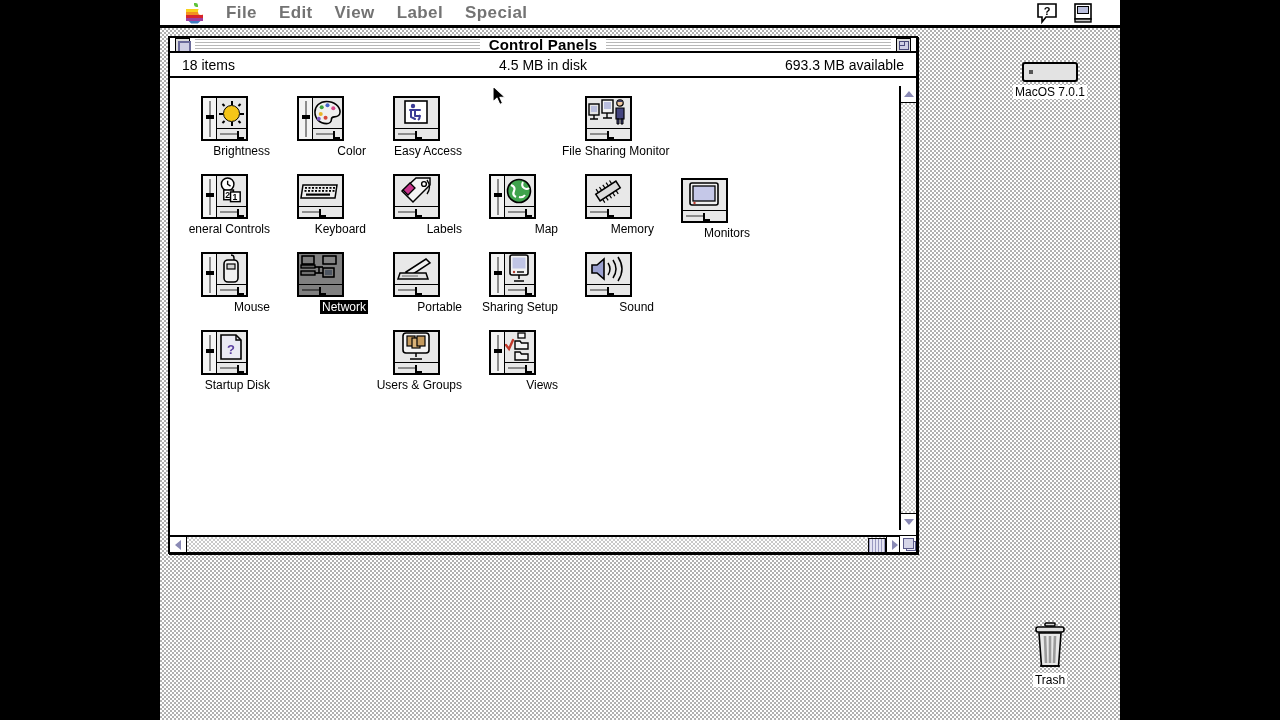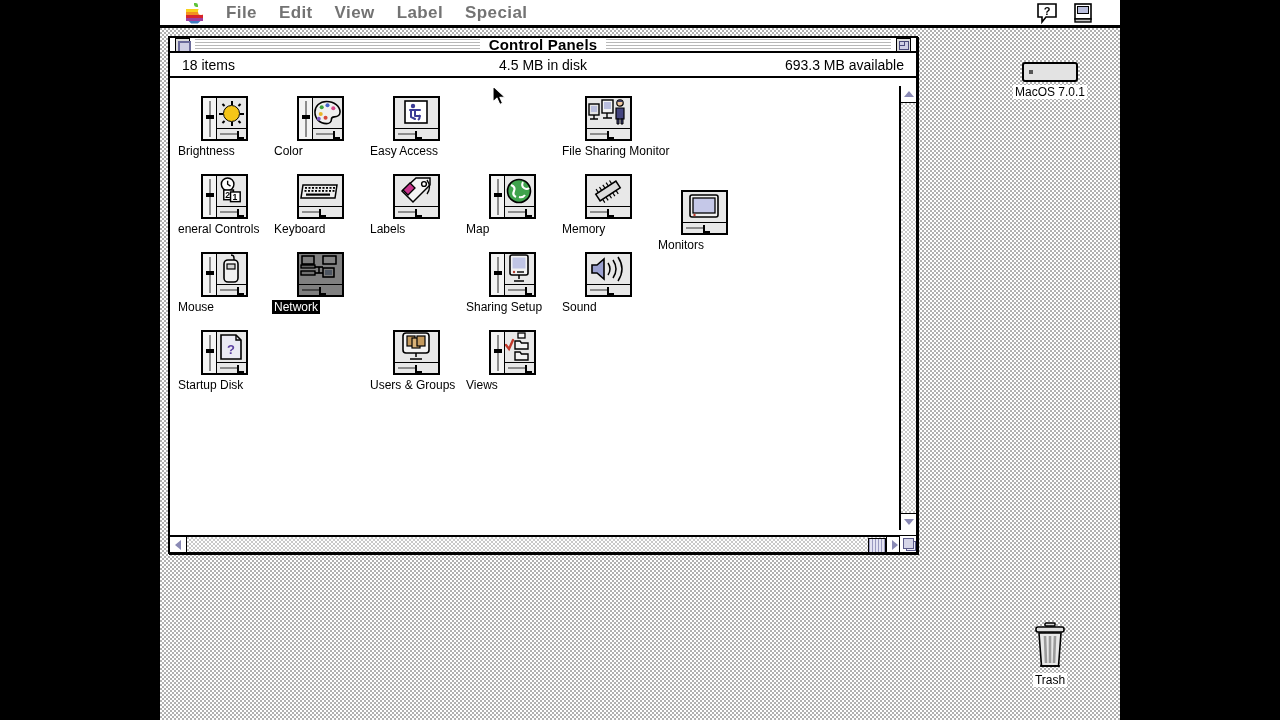--- a/index.html
+++ b/index.html
@@ -135,21 +135,21 @@
   #status-items { position: absolute; left: 12px; }
   #status-disk  { position: absolute; left: 50%; transform: translateX(-50%); }
   #status-avail { position: absolute; right: 12px; }
   #content-area {
     position: absolute; left: 0; top: 48px;
     width: 716px; height: 444px;
     background: #fff; overflow: hidden;
   }
   
   .cp-icon {
-    position: absolute; width: 96px; text-align: left;
+    position: absolute; width: 96px; text-align: right;
   }
   .cp-frame {
     width: 47px; height: 45px; margin: 0 auto;
     border: 2px solid #000; background: #e8e8e8;
     position: relative; display: block;
   }
   .cp-frame .slider-col {
     position: absolute; left: 0; top: 0; width: 14px; height: 100%;
     border-right: 1px solid #000; background: #f4f4f4;
   }
@@ -510,21 +510,21 @@
                     <path d="M24 18 V22"></path>
                 </g>
               </g>
             </svg>
           </div>
           <div class="bottombar"></div>
         </div>
         <span class="cp-label">Memory</span>
       </div>
 
-      <div class="cp-icon" style="left:486px; top:104px;">
+      <div class="cp-icon" style="left:486px; top:92px;">
         <div class="cp-frame full">
           <div class="cp-art">
             <svg width="34" height="28" viewBox="0 0 34 28">
               <rect x="3" y="2" width="28" height="22" rx="2" fill="#f0f0f0" stroke="#000" stroke-width="1.6"></rect>
               <rect x="6" y="5" width="22" height="15" fill="#c5c8e8" stroke="#000" stroke-width="1.3"></rect>
               <circle cx="7.5" cy="22" r="1.2" fill="#c0392b"></circle>
             </svg>
           </div>
           <div class="bottombar"></div>
         </div>
@@ -557,20 +557,33 @@
               <rect x="24" y="14" width="11" height="9" fill="#e0e0e0" stroke="#000" stroke-width="1.4"></rect>
               <rect x="26" y="16" width="7" height="5" fill="#9aa6b8"></rect>
               <path d="M16 13 H24 M16 19 H24 M20 13 V19" stroke="#000" stroke-width="1.4"></path>
             </svg>
           </div>
           <div class="bottombar"></div>
         </div>
         <span class="cp-label">Network</span>
       </div>
 
+      <div class="cp-icon" style="left:198px; top:166px;">
+        <div class="cp-frame full">
+          <div class="cp-art">
+            <svg width="40" height="26" viewBox="0 0 40 26">
+              <path d="M10 16 L30 3 L34 7 L14 20 Z" fill="#f2f2f2" stroke="#000" stroke-width="1.5"></path>
+              <path d="M4 17 H30 L32 23 H2 Z" fill="#e2e2e2" stroke="#000" stroke-width="1.5"></path>
+              <path d="M6 20 H22" stroke="#8a8a8a" stroke-width="1.4"></path>
+            </svg>
+          </div>
+          <div class="bottombar"></div>
+        </div>
+        <span class="cp-label">Portable</span>
+      </div>
 
       <div class="cp-icon" style="left:294px; top:166px;">
         <div class="cp-frame">
           <div class="slider-col"></div>
           <div class="cp-art">
             <svg width="26" height="30" viewBox="0 0 26 30">
               <rect x="4" y="1" width="18" height="20" rx="2" fill="#f2f2f2" stroke="#000" stroke-width="1.6"></rect>
               <rect x="6.5" y="3.5" width="13" height="11" fill="#c0c5e5"></rect>
               <circle cx="8" cy="18" r="1.2" fill="#b03a2e"></circle>
               <path d="M11 18 H18" stroke="#000" stroke-width="1.4"></path>

